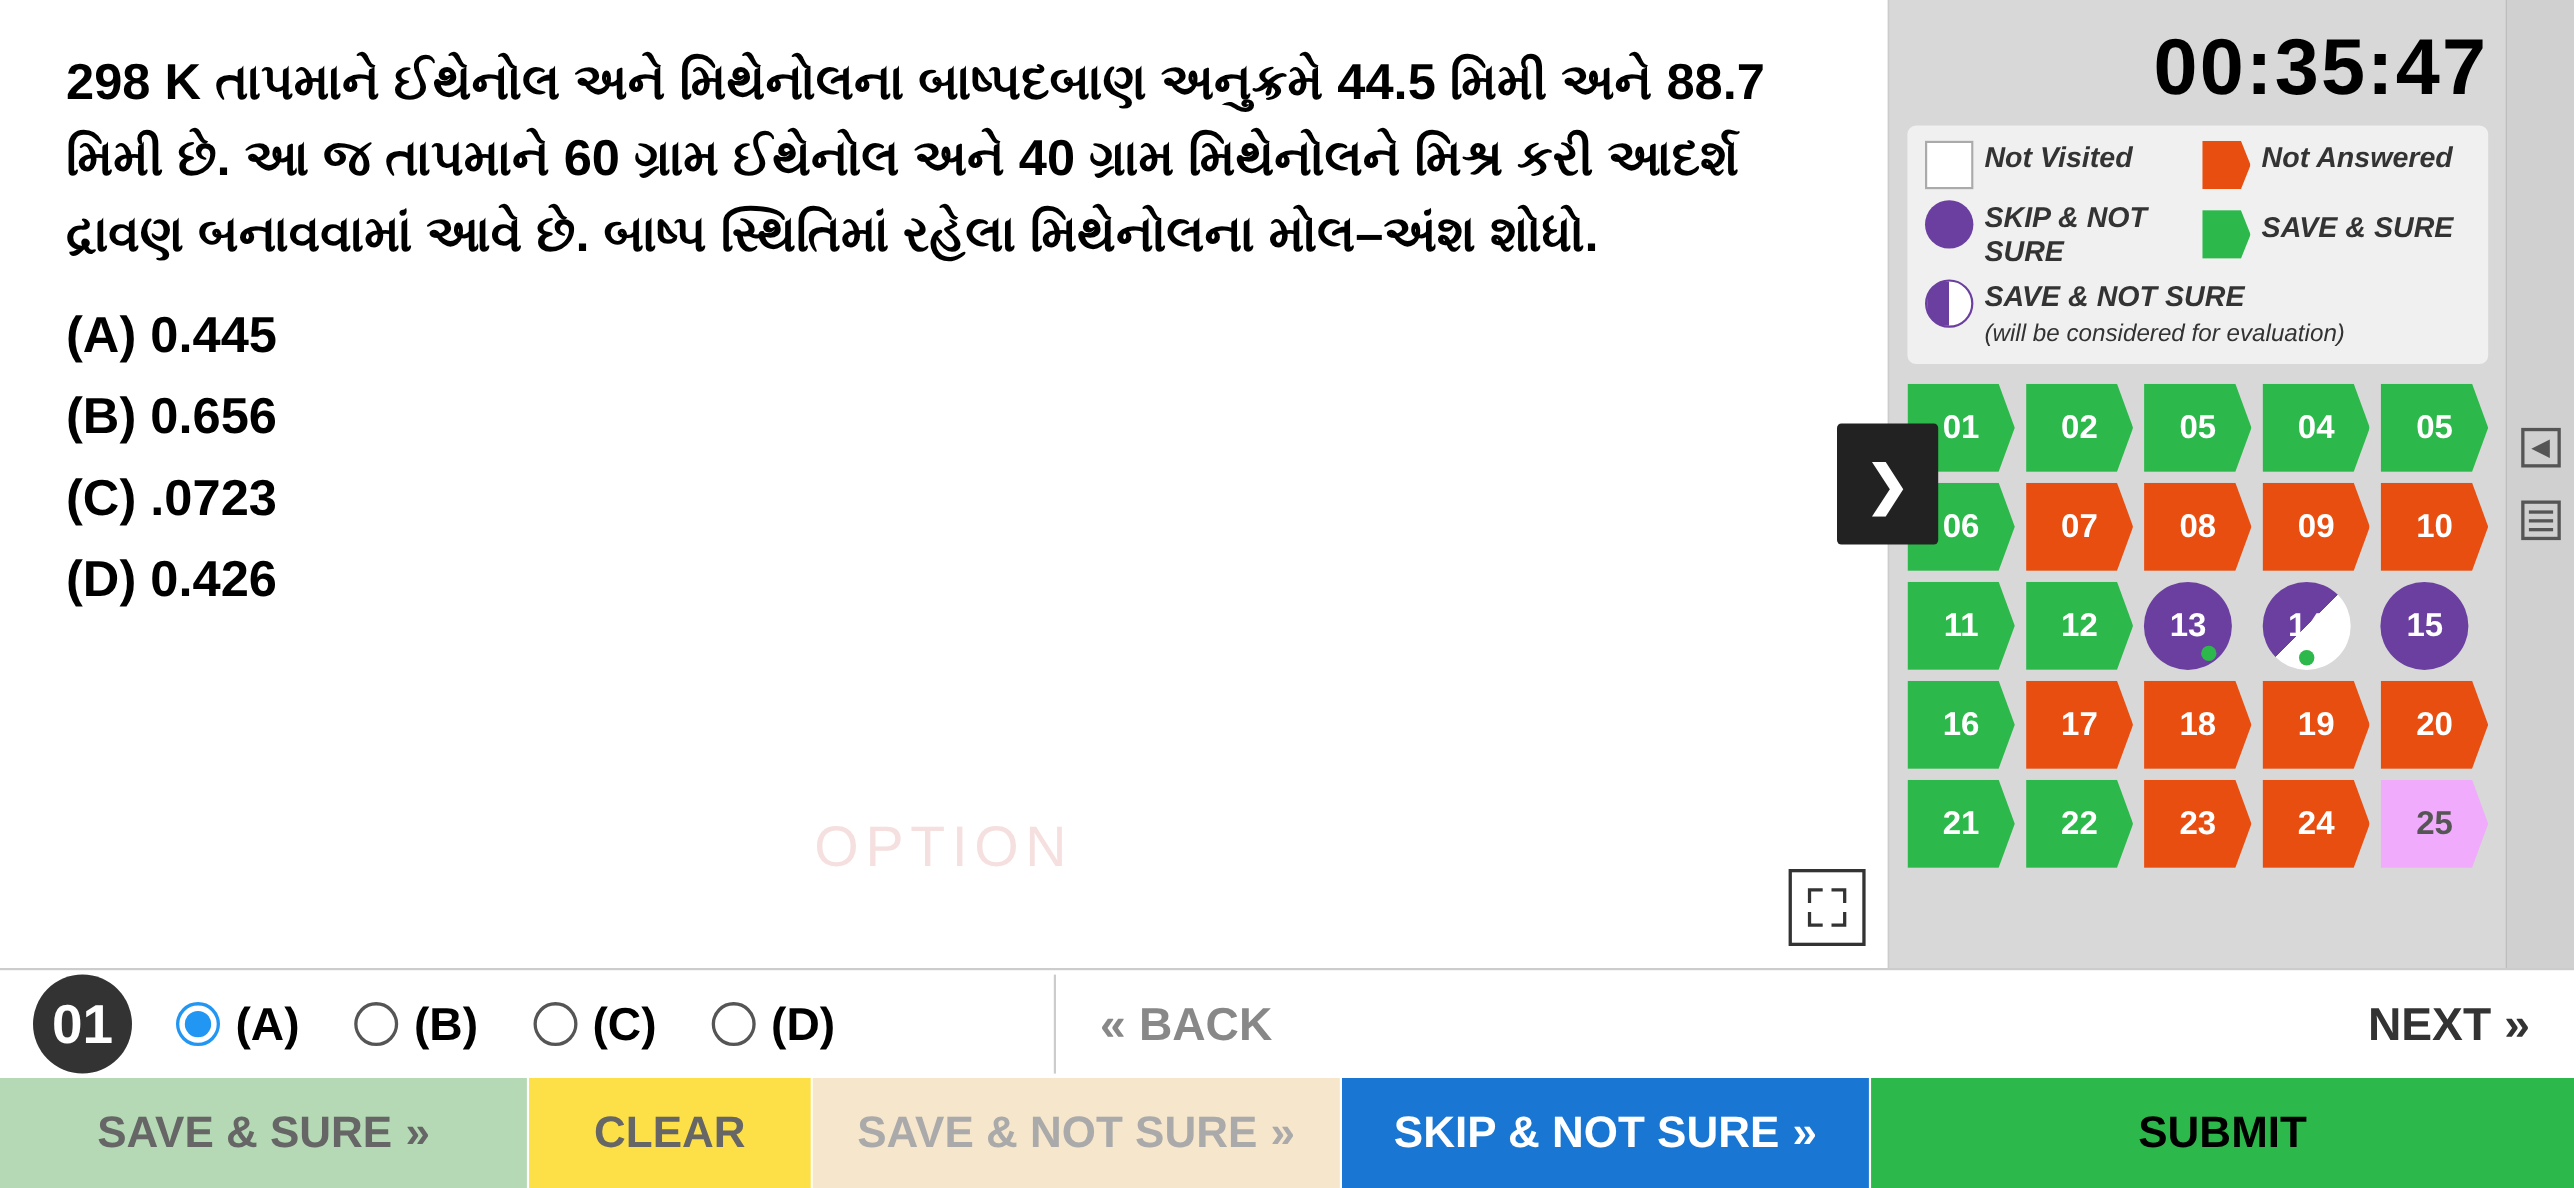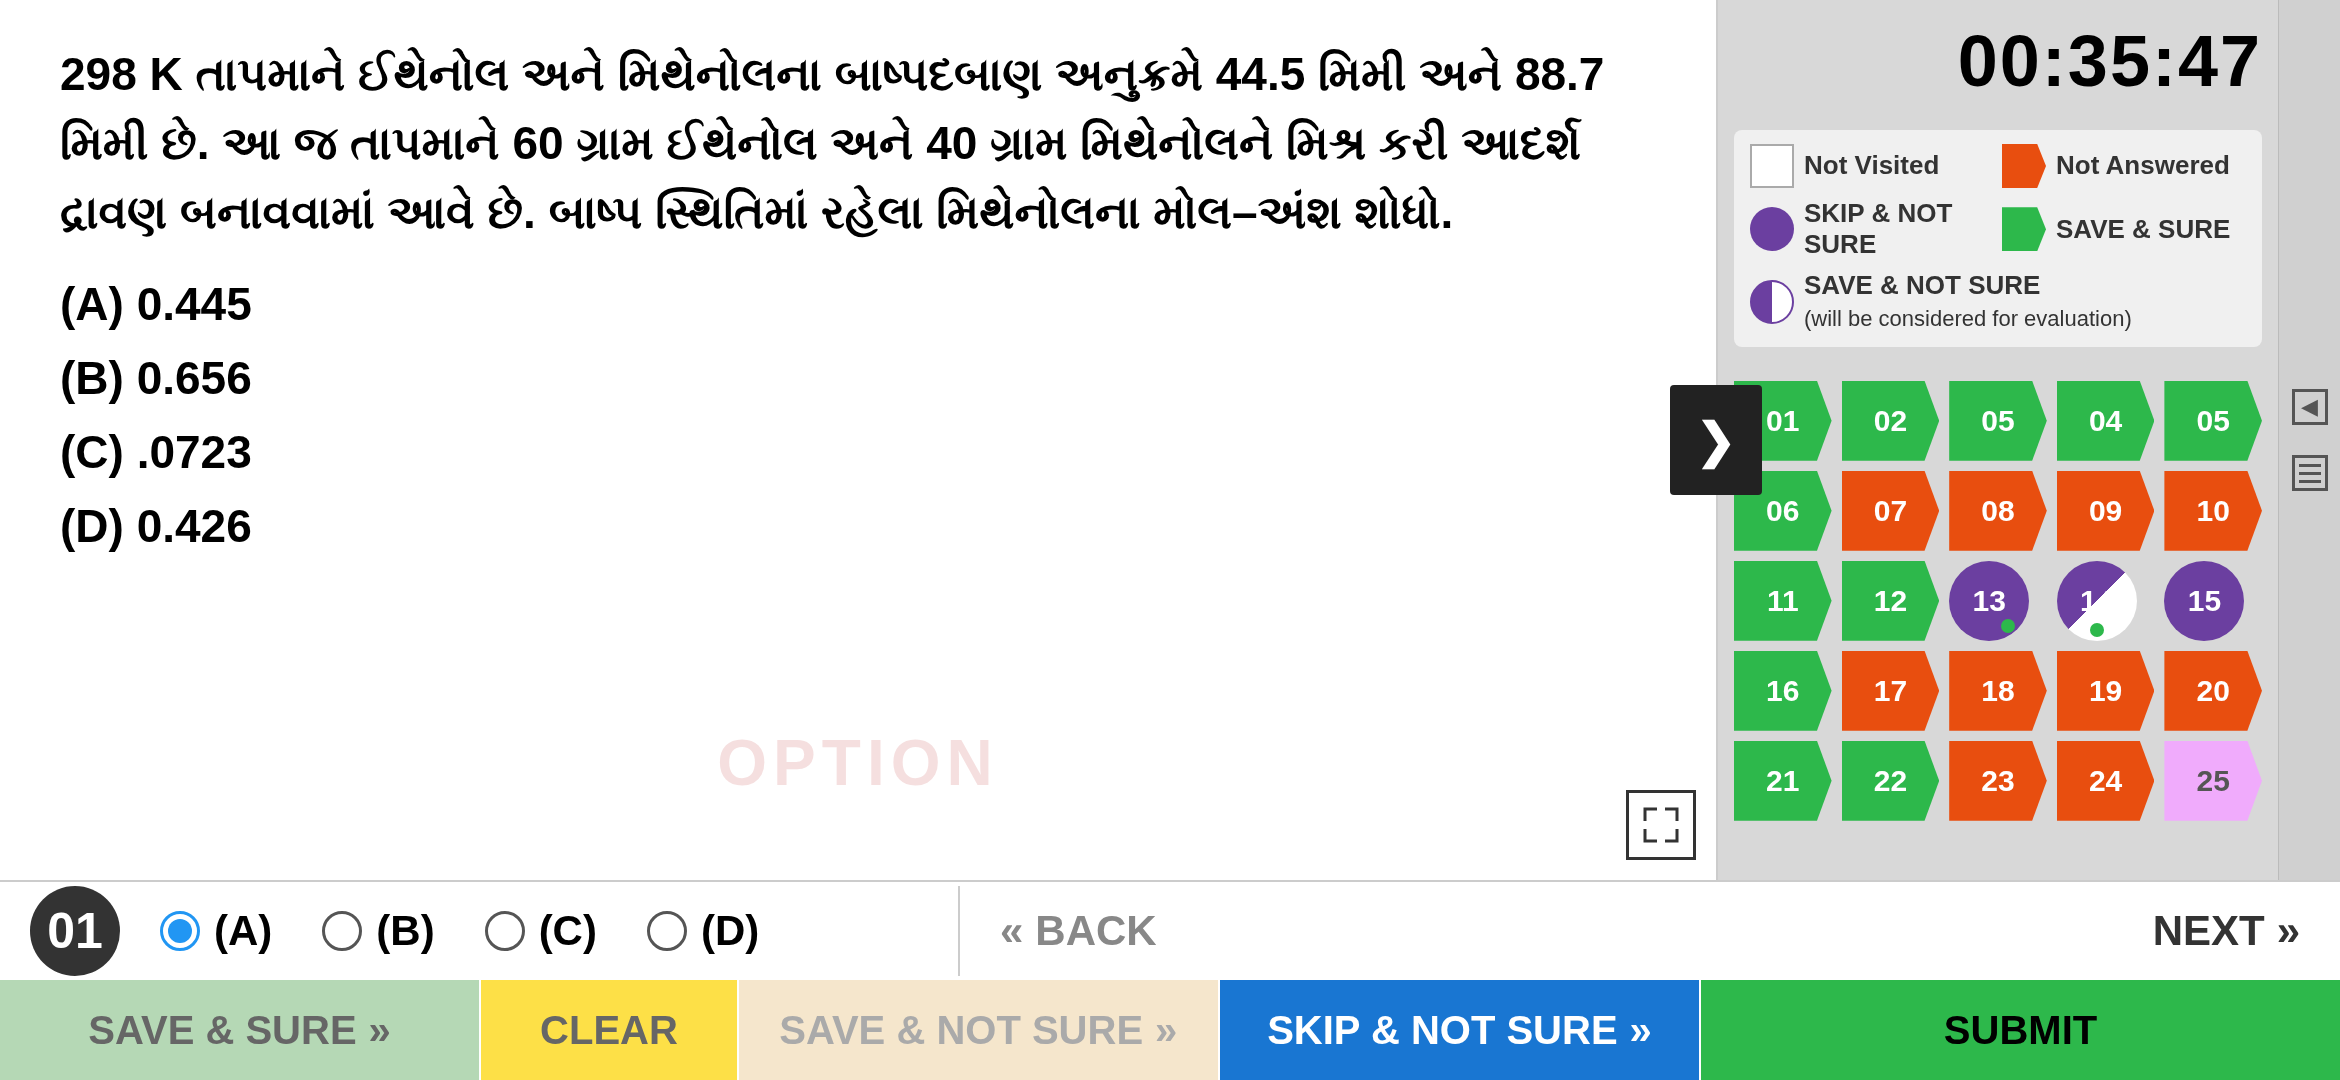--- a/index.html
+++ b/index.html
@@ -47,22 +47,22 @@
       font-size: 46px;
       font-weight: bold;
       color: #000;
     }
 
     .watermark {
       position: absolute;
       bottom: 80px;
       left: 50%;
       transform: translateX(-50%);
-      font-size: 64px;
-      font-weight: bold;
+      font-size: 52px;
+      font-weight: normal;
       color: rgba(200, 80, 80, 0.18);
       letter-spacing: 6px;
       pointer-events: none;
       user-select: none;
     }
 
     .expand-btn {
       position: absolute;
       bottom: 20px;
       right: 20px;
@@ -77,21 +77,21 @@
       font-size: 28px;
     }
 
     
     .right-panel {
       width: 560px;
       background: #d8d8d8;
       padding: 20px 16px;
       display: flex;
       flex-direction: column;
-      gap: 24px;
+      gap: 8px;
     }
 
     .timer-row {
       display: flex;
       align-items: center;
       justify-content: flex-end;
       margin-bottom: 4px;
     }
 
     .timer {
@@ -107,22 +107,23 @@
       padding: 14px 16px;
       display: grid;
       grid-template-columns: 1fr 1fr;
       gap: 10px 8px;
       align-items: center;
       margin-bottom: 6px;
     }
 
     .legend-item {
       display: flex;
-      align-items: center;
+      align-items: flex-start;
       gap: 10px;
+      font-style: italic;
     }
 
     .legend-box-white {
       width: 44px;
       height: 44px;
       background: #fff;
       border: 2px solid #aaa;
       flex-shrink: 0;
     }
 

